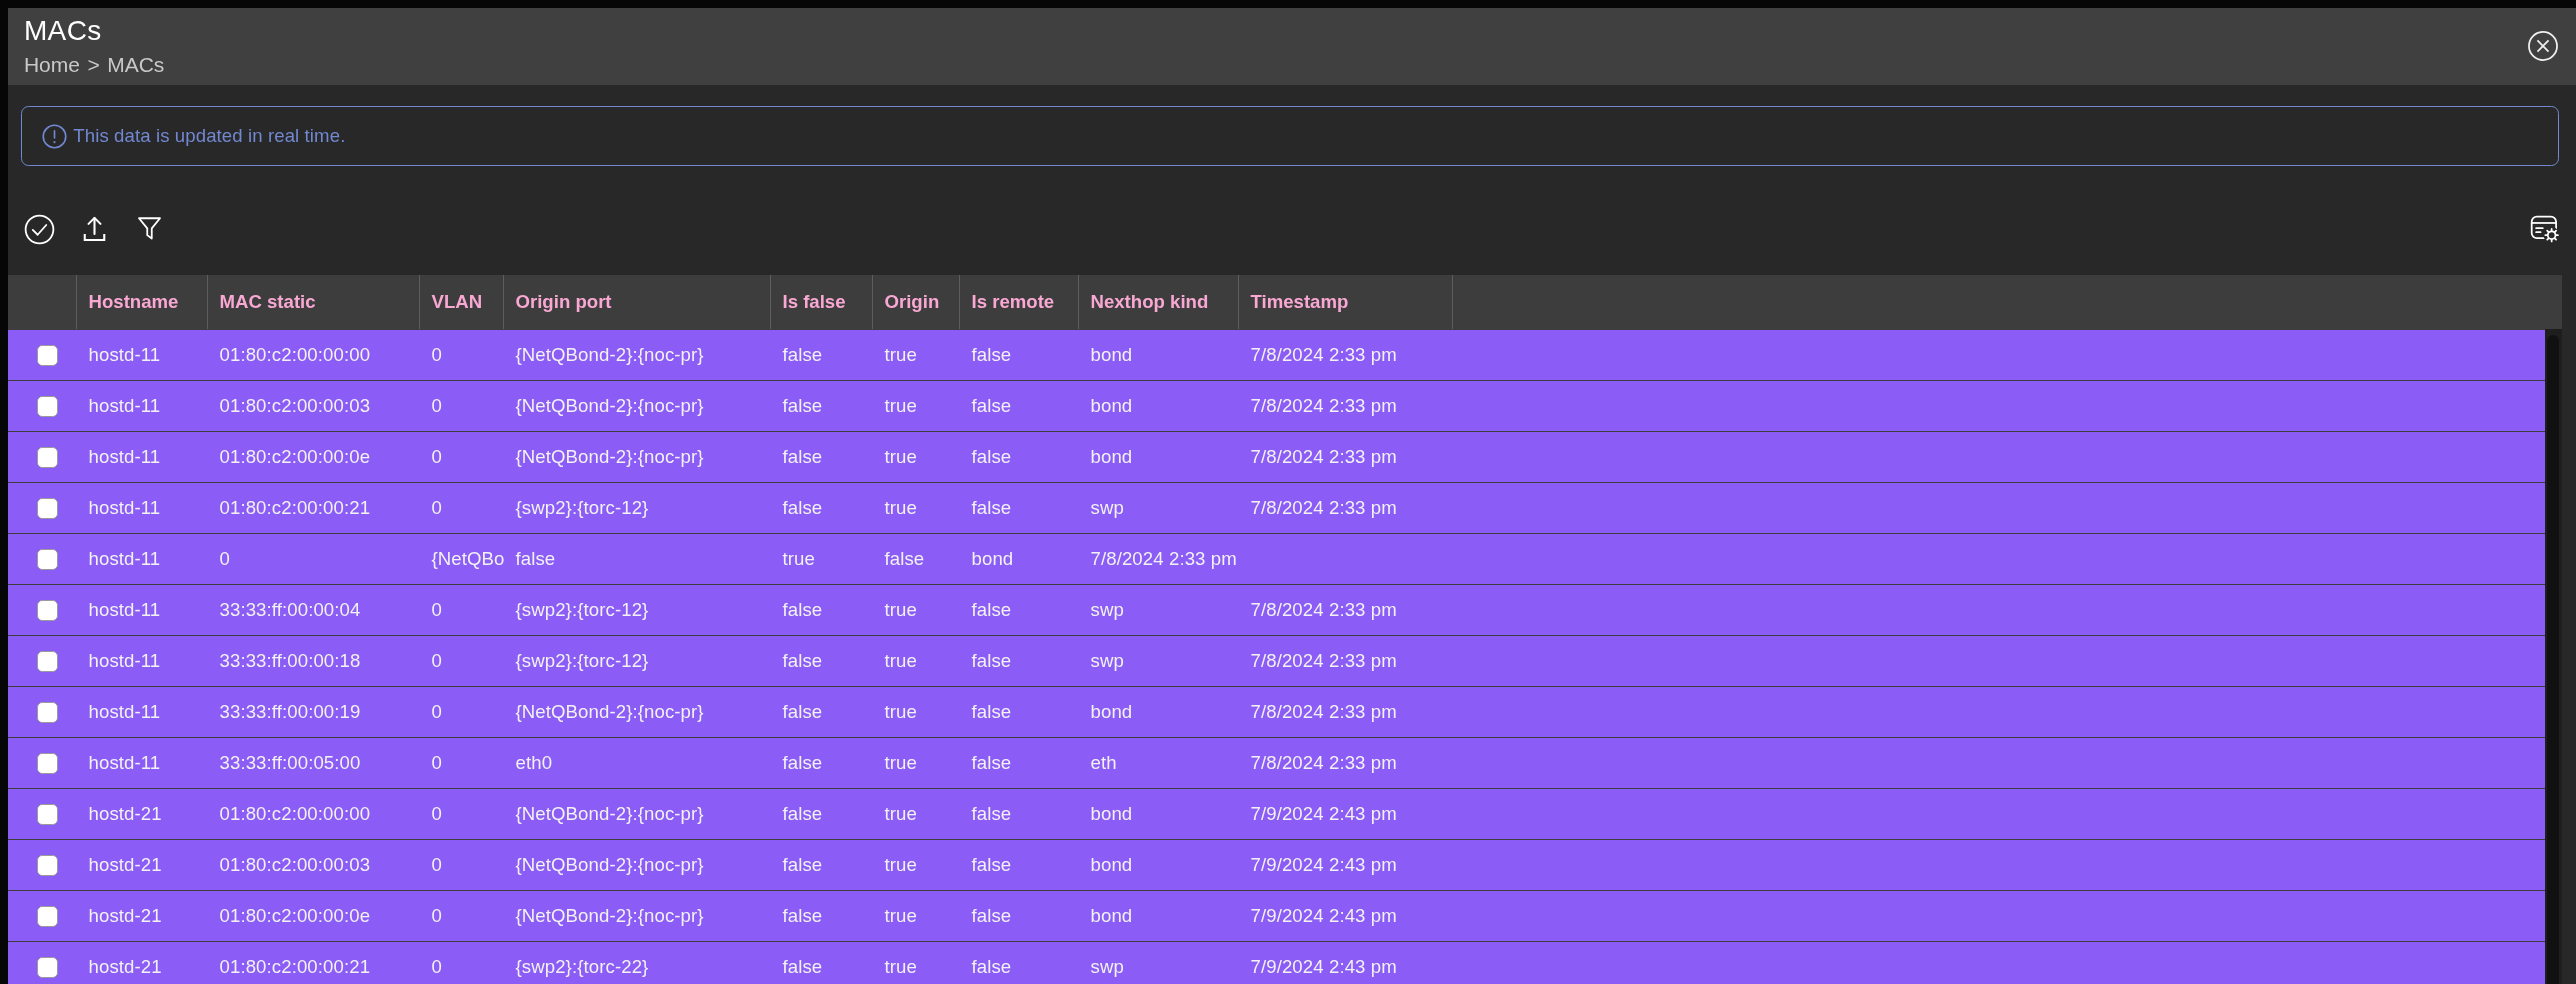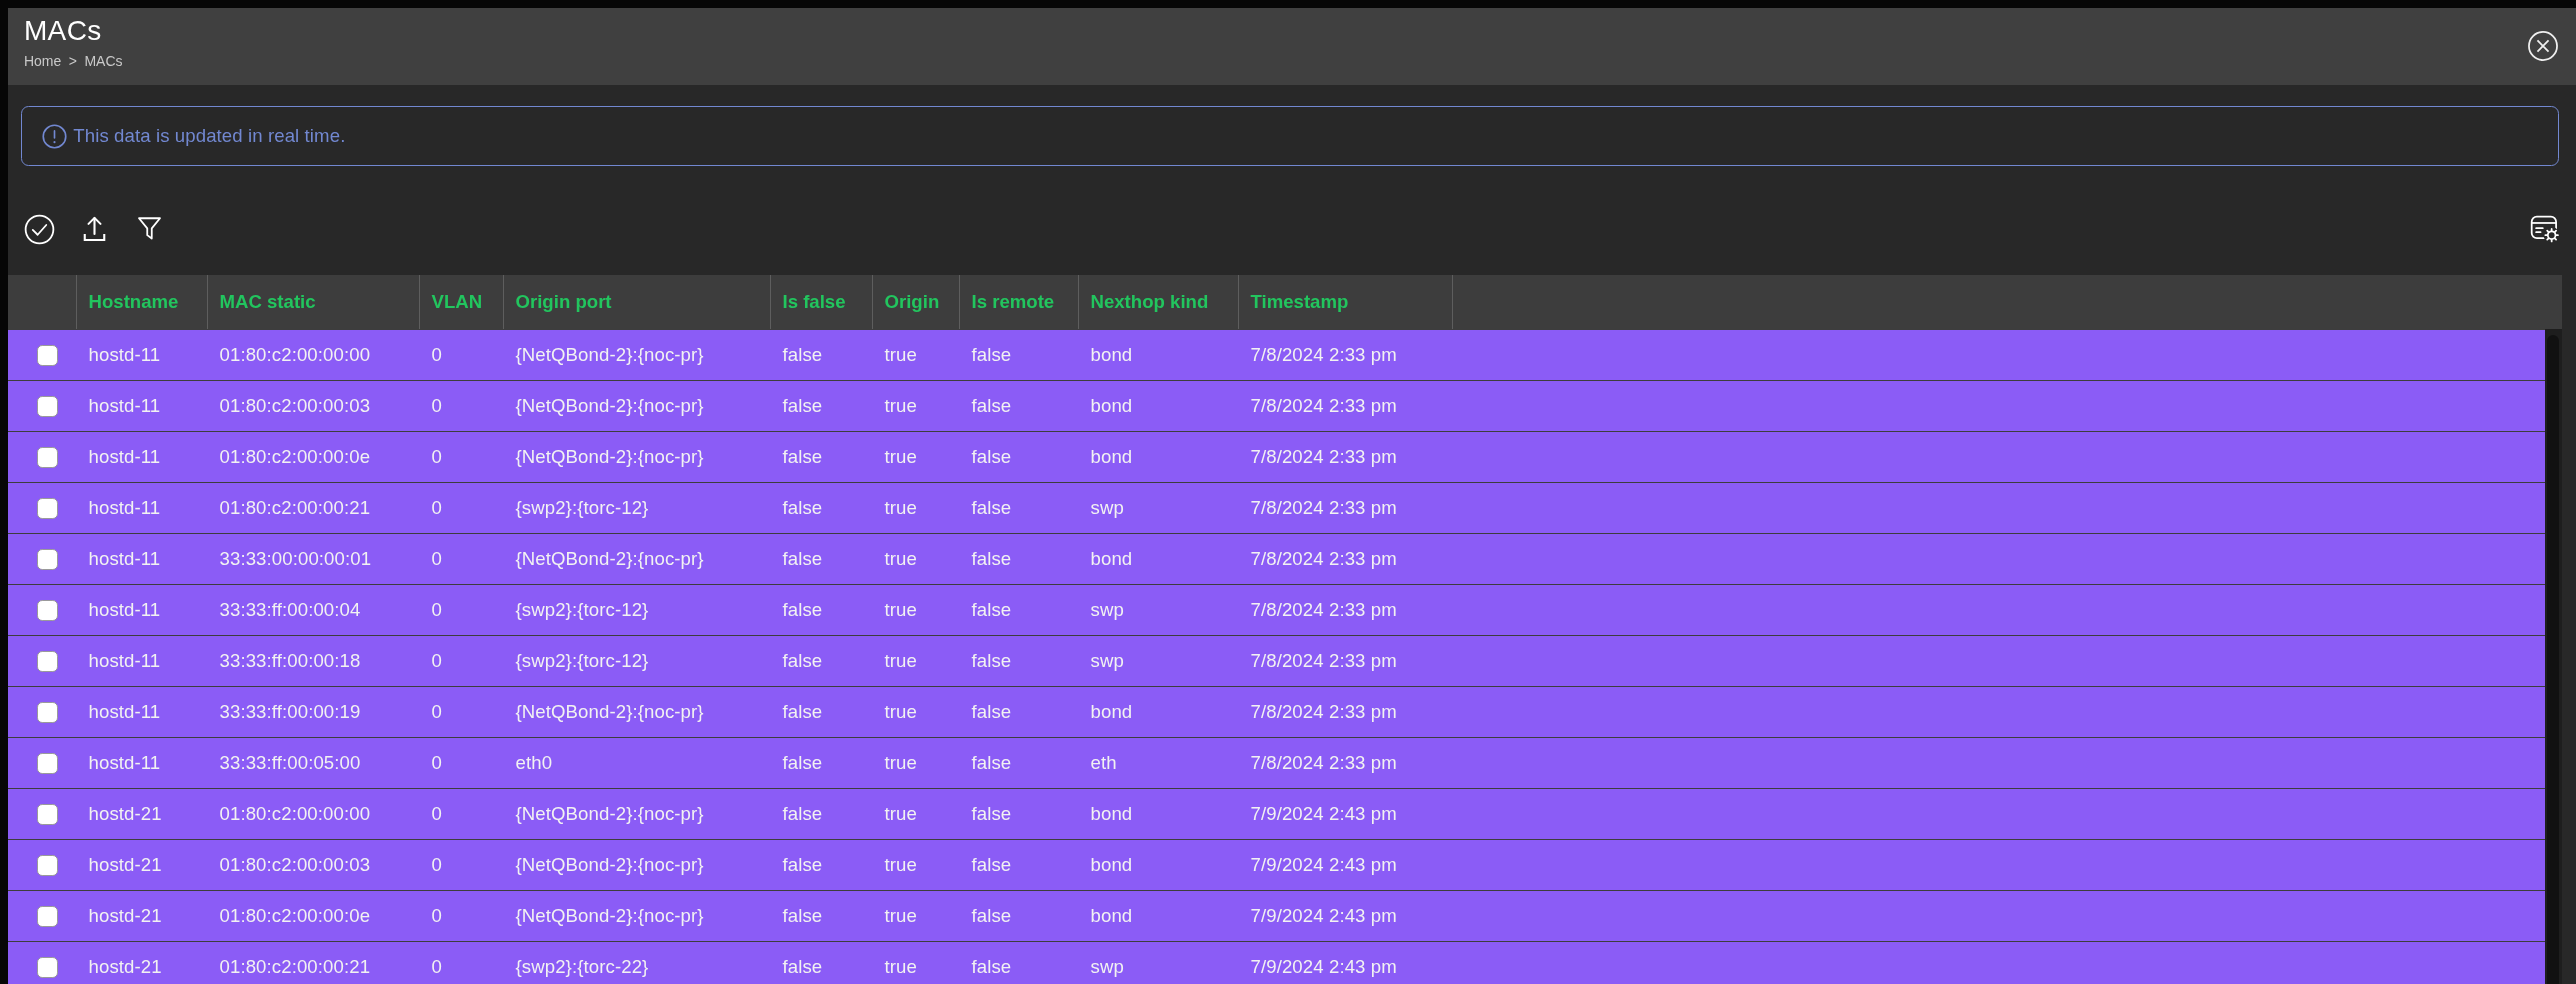--- a/index.html
+++ b/index.html
@@ -14,21 +14,21 @@
     position:absolute; left:7.5px; top:7.5px;
     width:2569px; height:977px;
     background:#282828; overflow:hidden;
   }
   
   .panel-header {
     height:77px; background:#404040;
     padding:7.5px 0 0 16.4px; position:relative;
   }
   .page-title { color:#ffffff; font-size:28px; font-weight:500; letter-spacing:0.4px; }
-  .breadcrumb { margin-top:6px; font-size:14px; color:#c9c9c9; display:flex; gap:7.5px; }
+  .breadcrumb { margin-top:6px; font-size:21px; color:#c9c9c9; display:flex; gap:7.5px; }
   .breadcrumb .crumb-home { cursor:pointer; }
   .close-btn {
     position:absolute; right:16.4px; top:21px;
     width:34px; height:34px; cursor:pointer; background:none; border:none;
   }
   
   .banner {
     margin:21.6px 18px 0 13.4px; height:60px;
     border:1.5px solid #7288d1; border-radius:7.5px;
     display:flex; align-items:center; padding-left:19.4px;
@@ -47,21 +47,21 @@
   .table-wrap { margin-top:27px; width:2554px; position:relative; }
   .grid-cols {
     display:grid;
     grid-template-columns:69px 131px 212px 84px 267px 102px 87px 119px 160px 214px 1fr;
   }
   .thead {
     height:54px; background:#3d3d3d; width:2554px;
   }
   .th {
     display:flex; align-items:center; padding-left:12px;
-    color:#22c55e; font-size:18.6px; font-weight:700;
+    color:#f9a8d4; font-size:18.6px; font-weight:700;
     border-right:0.7px solid #5e5e5e; cursor:pointer;
   }
   .th.checkbox-col { border-right:0.7px solid #5e5e5e; cursor:default; }
   .th.filler { border-right:none; cursor:default; }
   .tbody { width:2537px; }
   .tr {
     height:51px; background:#8b5cf6;
     border-top:0.7px solid #3d3d3d; cursor:pointer;
   }
   .td {
@@ -230,21 +230,20 @@
           <div class="td">false</div>
           <div class="td">swp</div>
           <div class="td">7/8/2024 2:33 pm</div>
           <div class="td"></div>
         </div>
         <div class="tr grid-cols">
     <div class="td checkbox-col">
       <div class="checkbox"></div>
     </div>
   <div class="td">hostd-11</div>
-          <div class="td">33:33:00:00:00:01</div>
           <div class="td">0</div>
           <div class="td">{NetQBond-2}:{noc-pr}</div>
           <div class="td">false</div>
           <div class="td">true</div>
           <div class="td">false</div>
           <div class="td">bond</div>
           <div class="td">7/8/2024 2:33 pm</div>
           <div class="td"></div>
         </div>
         <div class="tr grid-cols">

